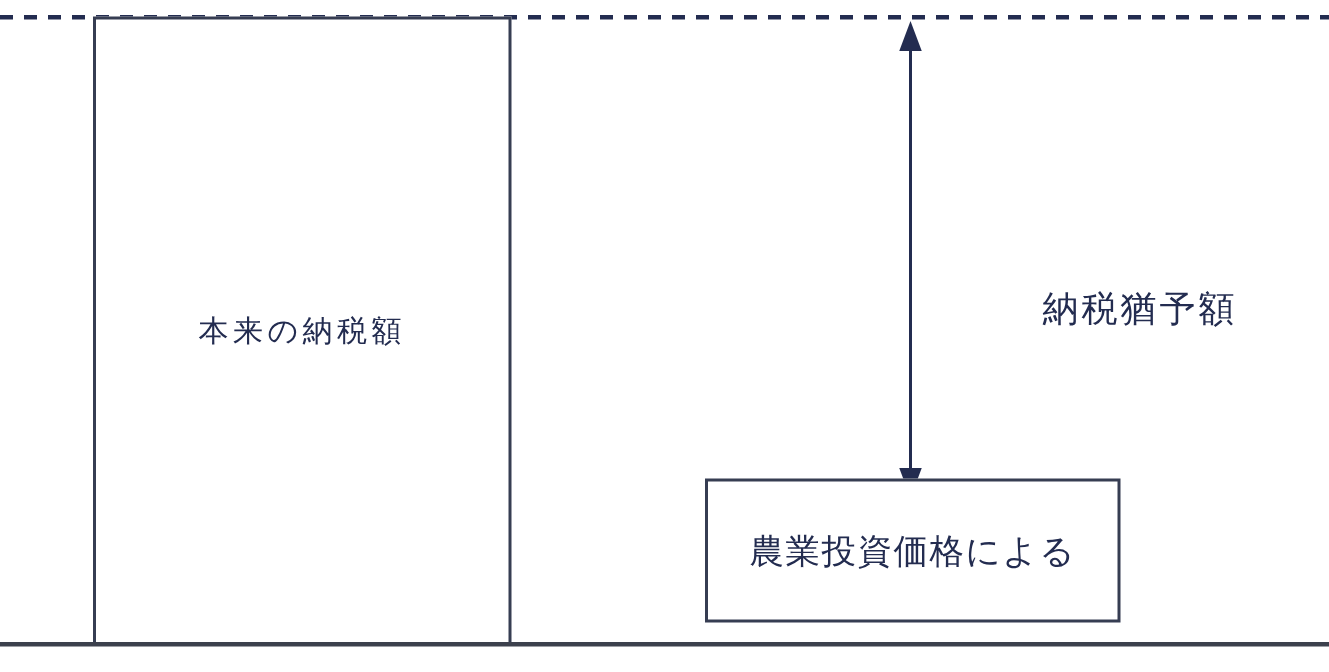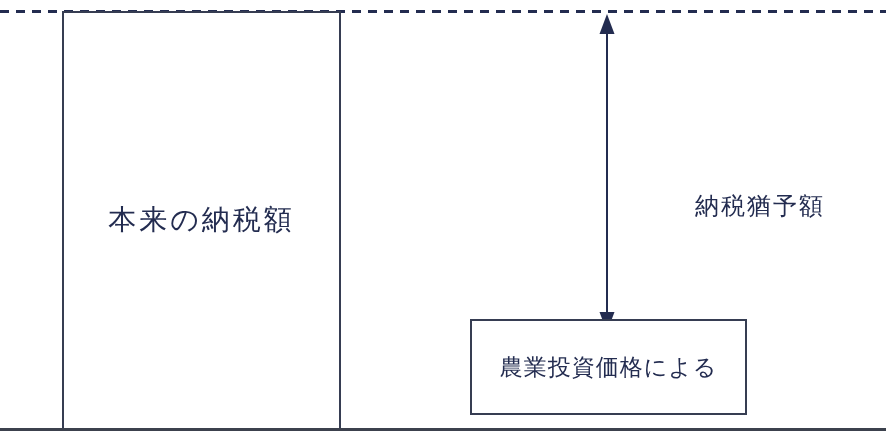--- a/index.html
+++ b/index.html
@@ -39,21 +39,21 @@
     width: 279px;
     height: 419px;
     border: 2px solid var(--border);
     background: #ffffff;
     display: flex;
     align-items: center;
     justify-content: center;
   }
   .diagram-label {
     color: var(--ink);
-    font-size: 28px;
+    font-size: 20px;
     letter-spacing: 3px;
     line-height: 1.3;
     white-space: nowrap;
   }
   .arrow-wrap {
     position: absolute;
     left: 598px;
     top: 13px;
     width: 18px;
     height: 320px;

